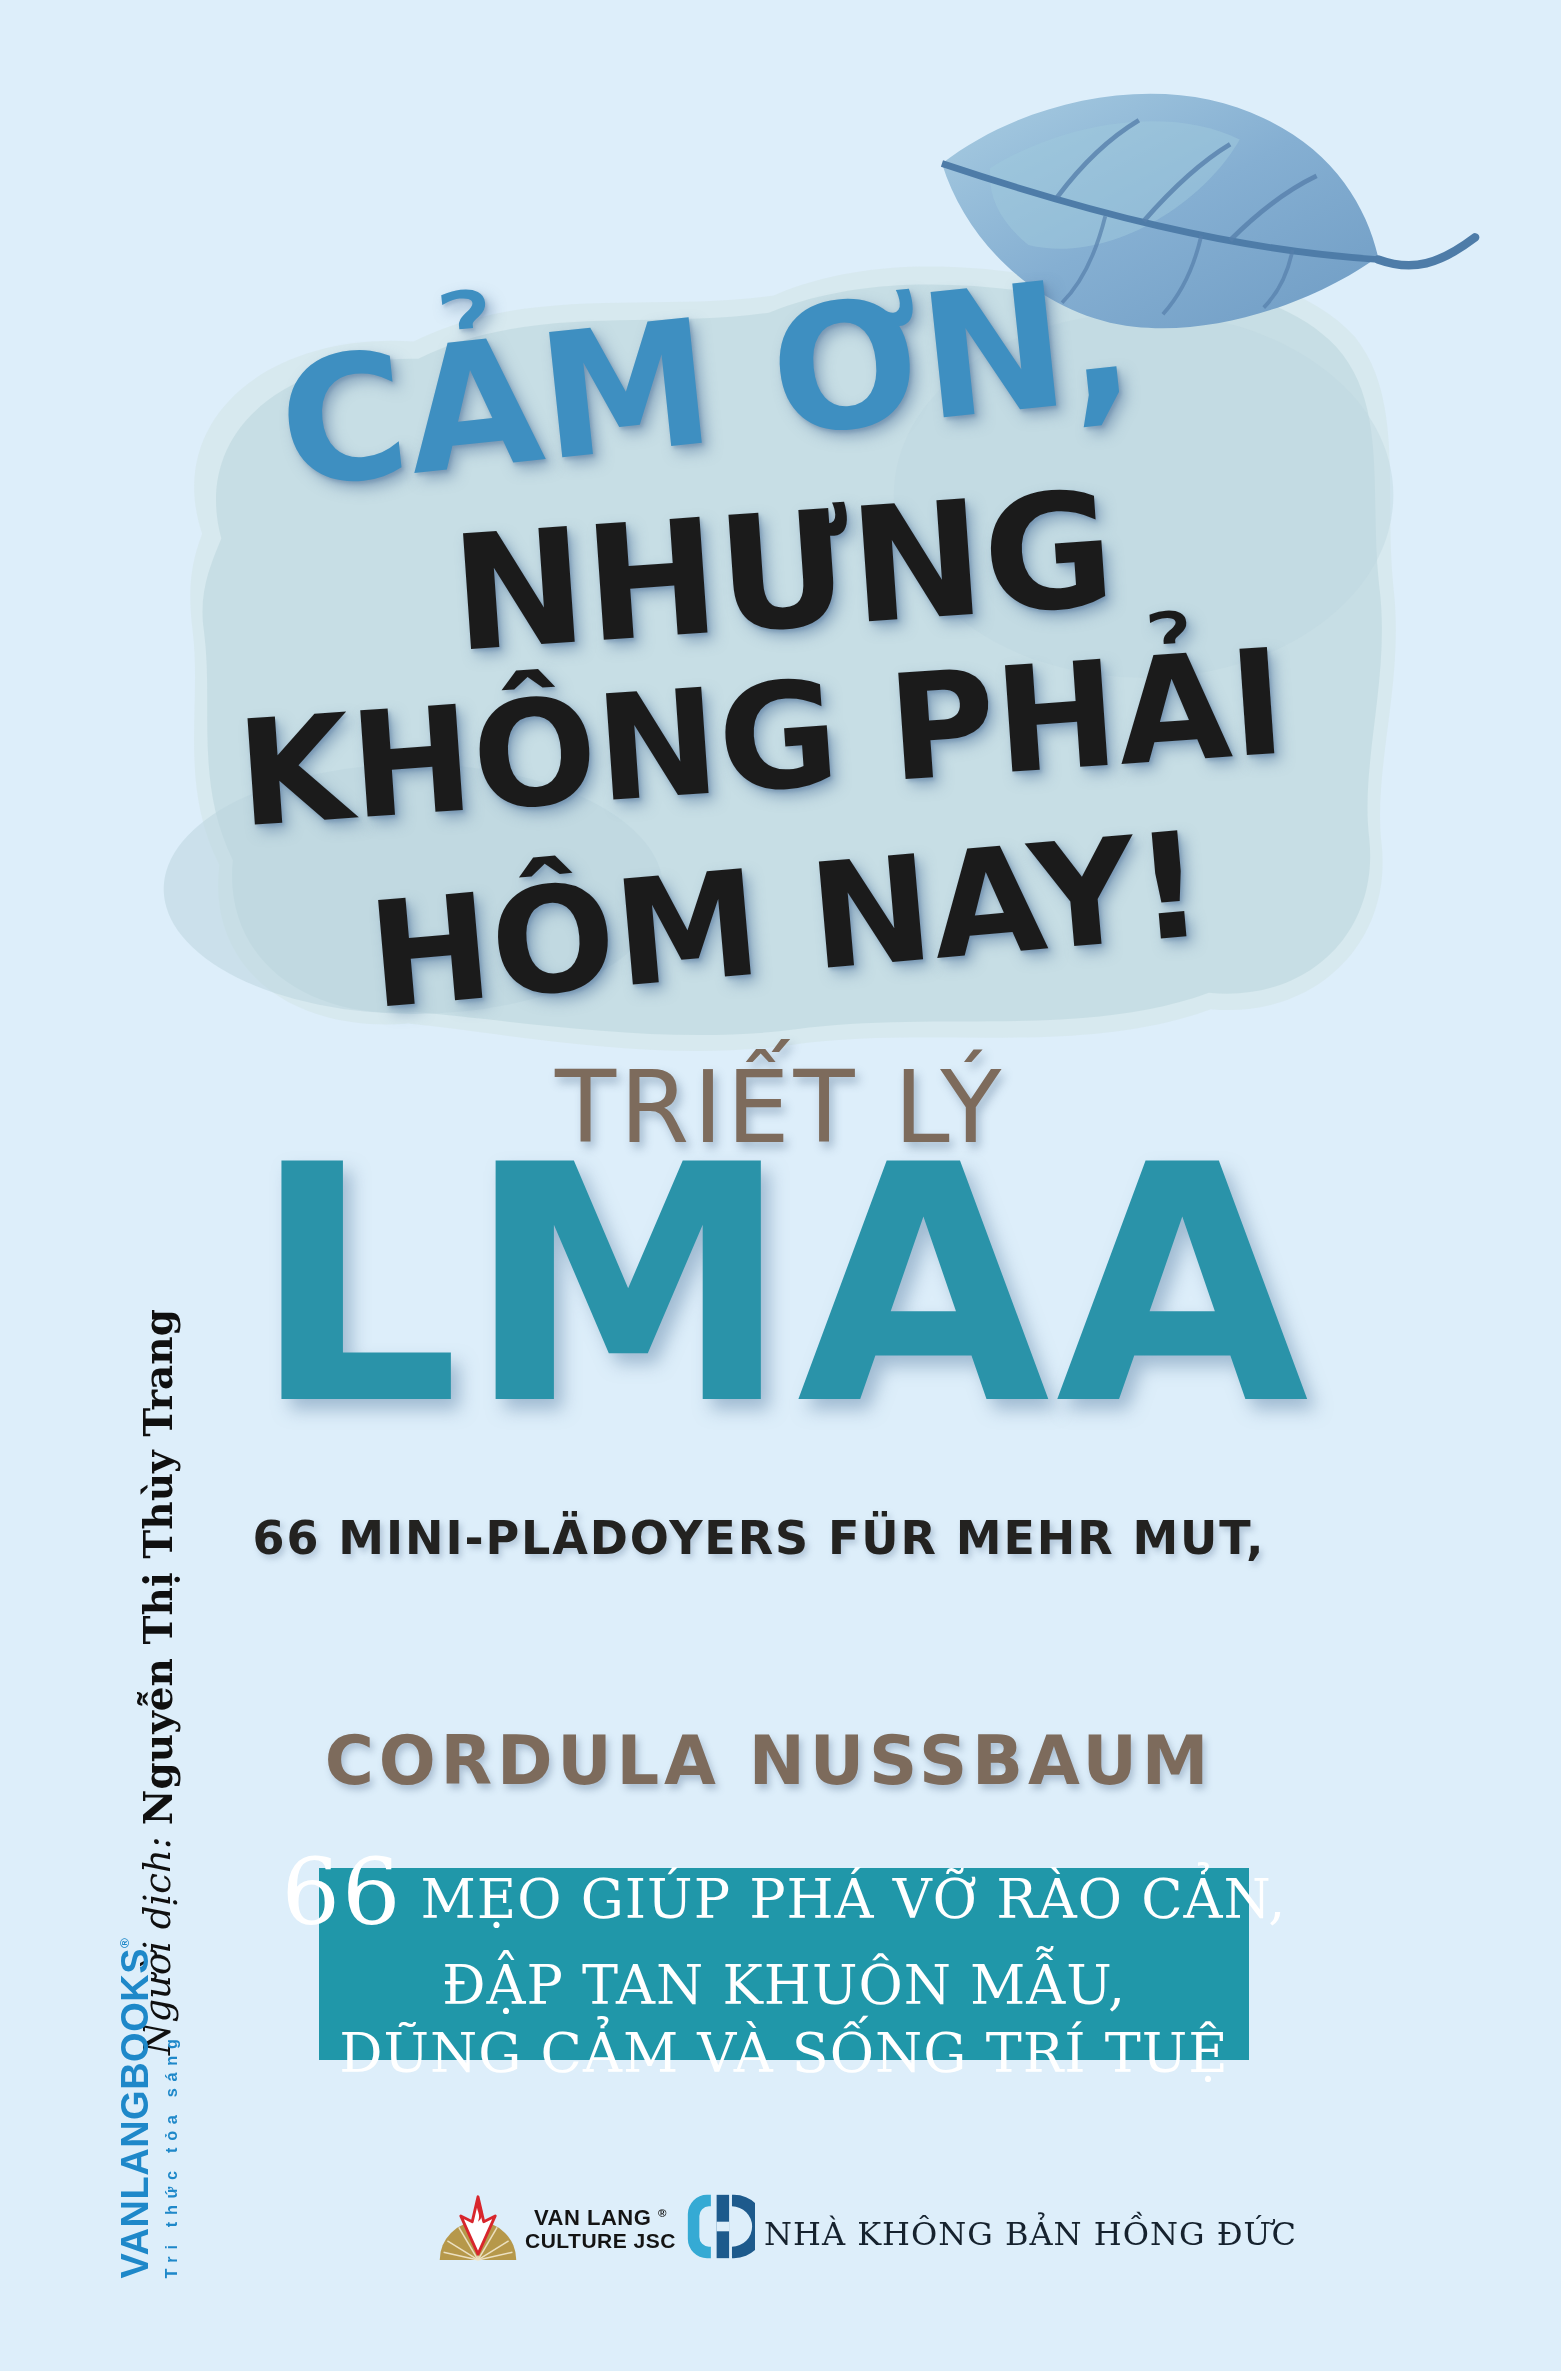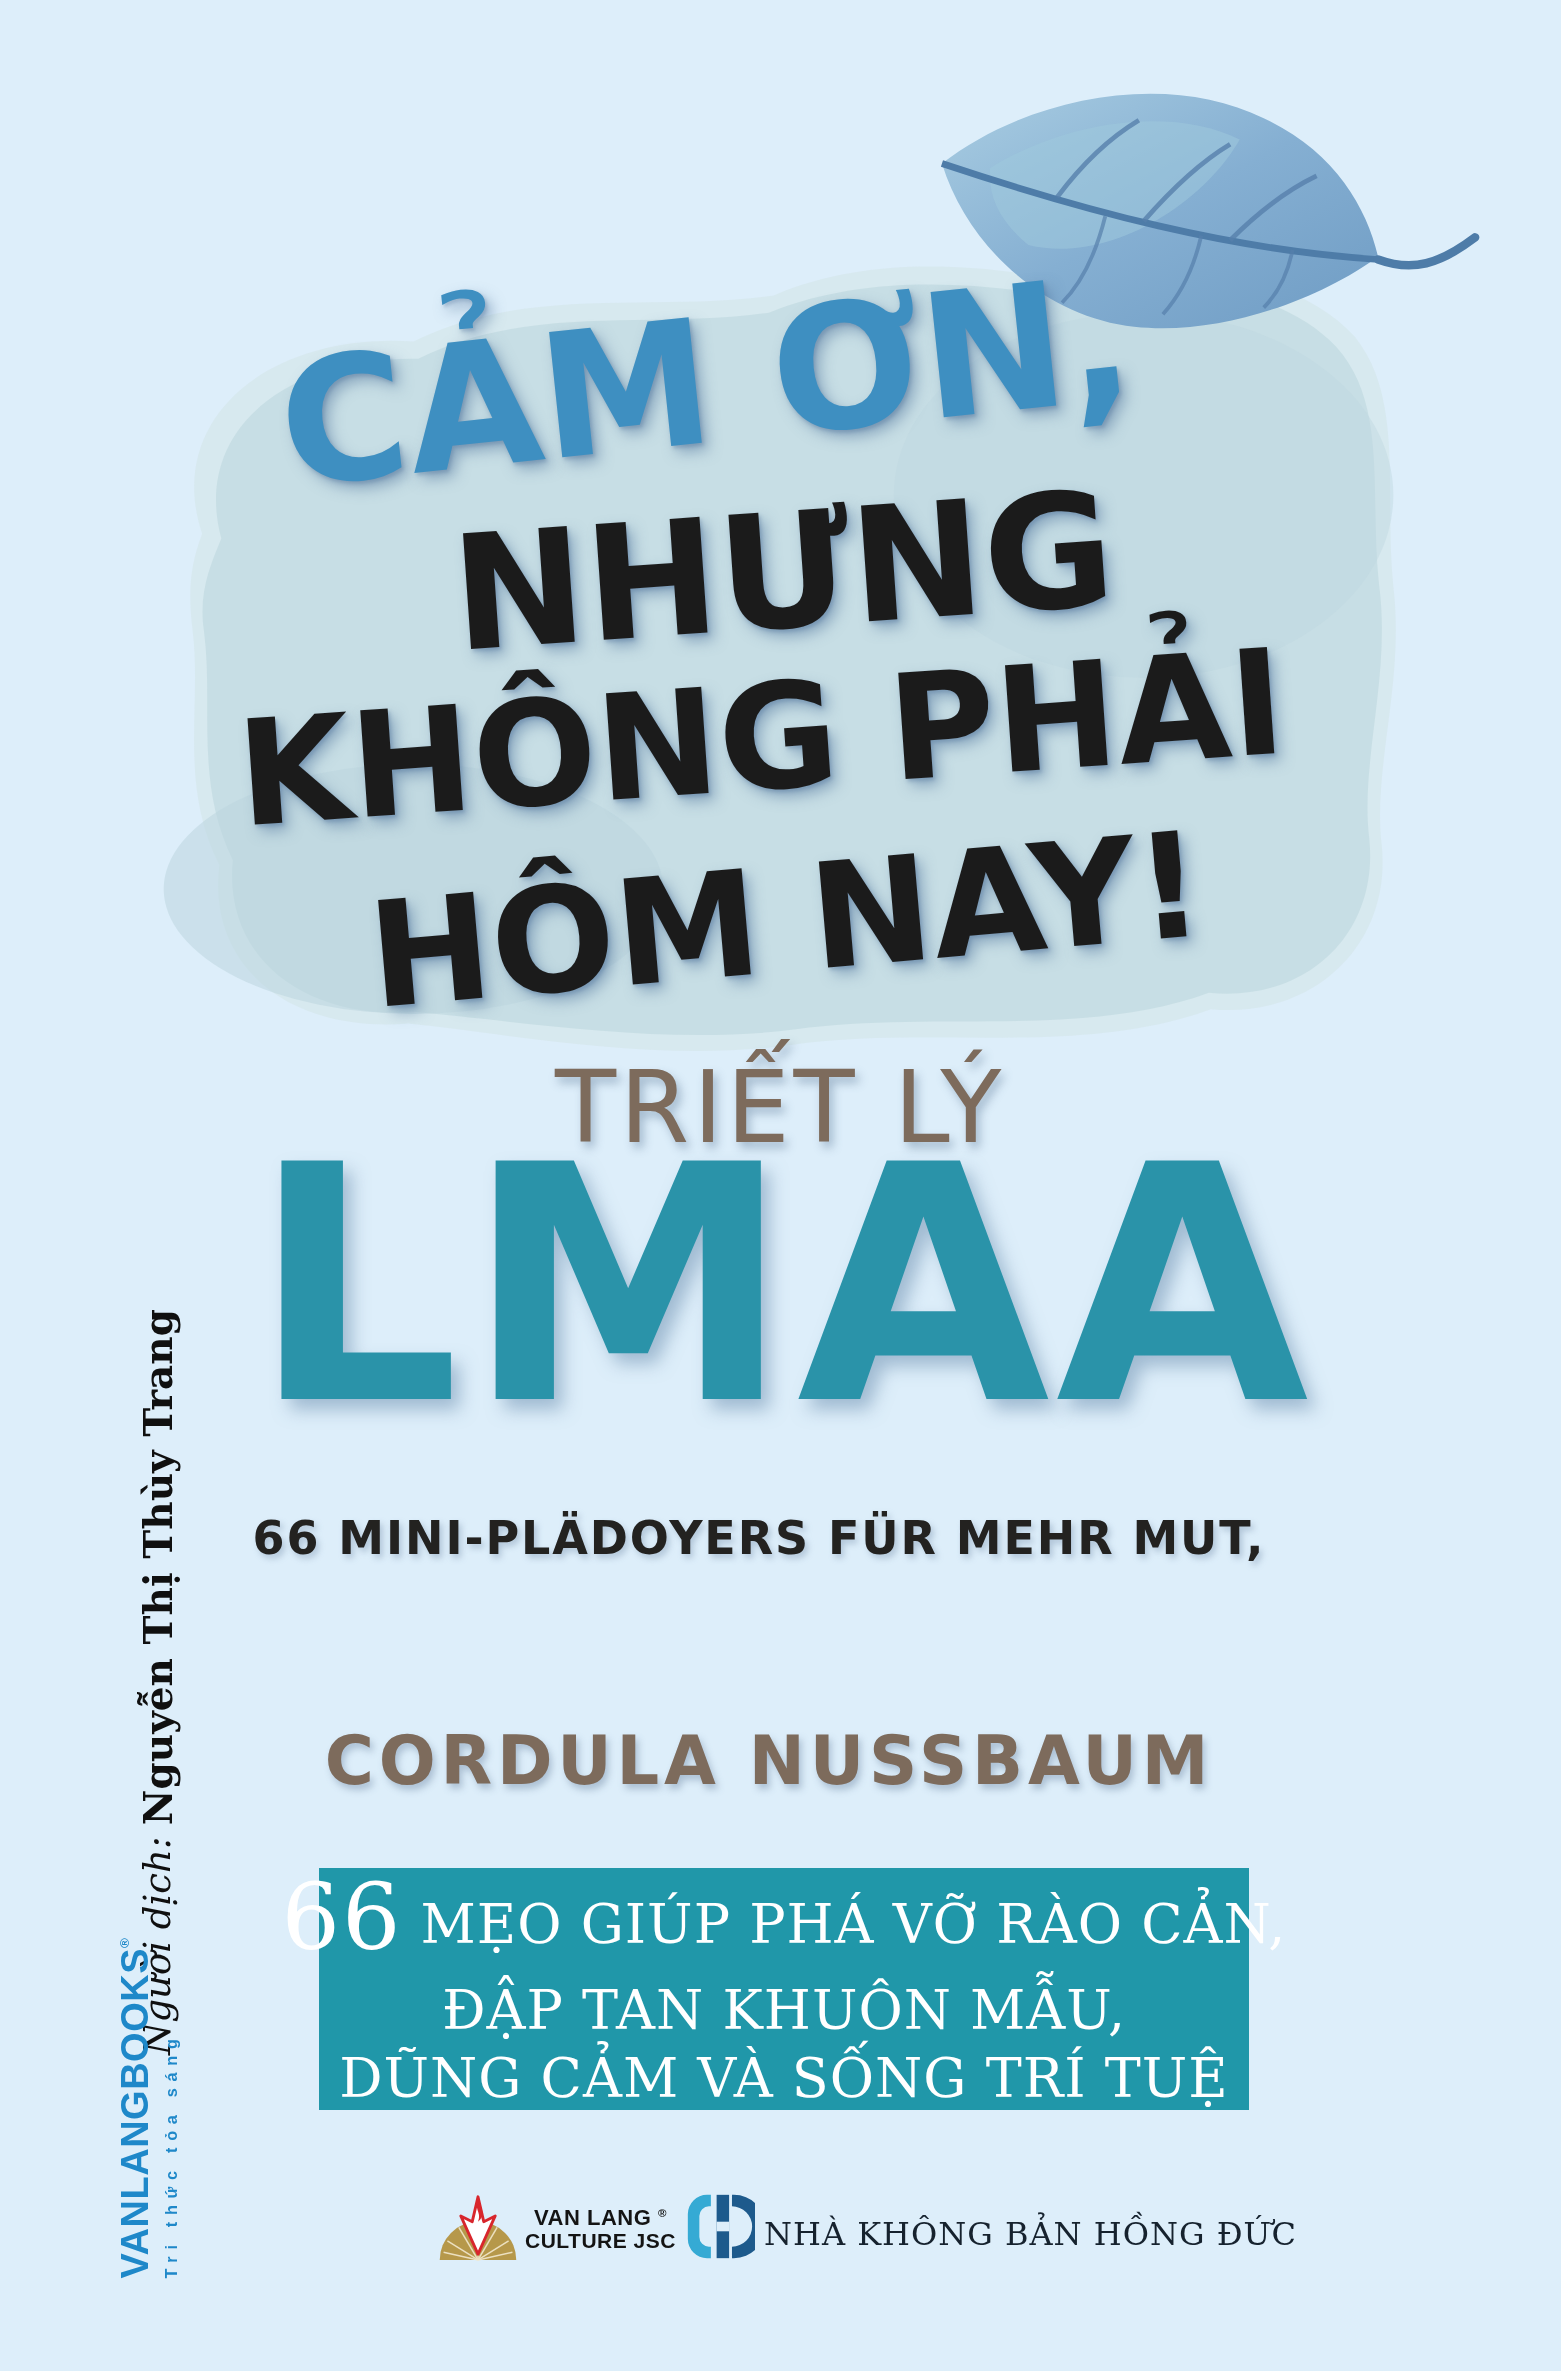--- a/index.html
+++ b/index.html
@@ -47,21 +47,21 @@
     line-height:1.55; letter-spacing:1.9px;
     text-shadow:2.9px 3.8px 6.7px rgba(110,135,165,.4);
   }
   .author{
     left:769px; top:1722px; font-size:67px; font-weight:bold; color:var(--brown);
     letter-spacing:4.8px; white-space:nowrap;
     text-shadow:2.9px 4.8px 7.7px rgba(110,135,165,.45);
   }
   
   .tag-box{
-    left:319px; top:1868px; width:930px; height:242px; background:var(--box-teal);
+    left:319px; top:1868px; width:930px; height:192px; background:var(--box-teal);
     display:flex; flex-direction:column; justify-content:center; align-items:center;
     color:var(--white); font-family:"DejaVu Serif", serif; text-align:center;
     padding-top:5.8px;
   }
   .tag-box .row1{line-height:1; margin-bottom:13.4px; white-space:nowrap;}
   .tag-box .big66{font-size:92px; letter-spacing:1.9px; vertical-align:-5.8px;}
   .tag-box .r1txt{font-size:54px; letter-spacing:1px;}
   .tag-box .row2,.tag-box .row3{font-size:54px; line-height:1.25; letter-spacing:1px; white-space:nowrap;}
   
   .vl-emblem{left:434px; top:2187px;}

